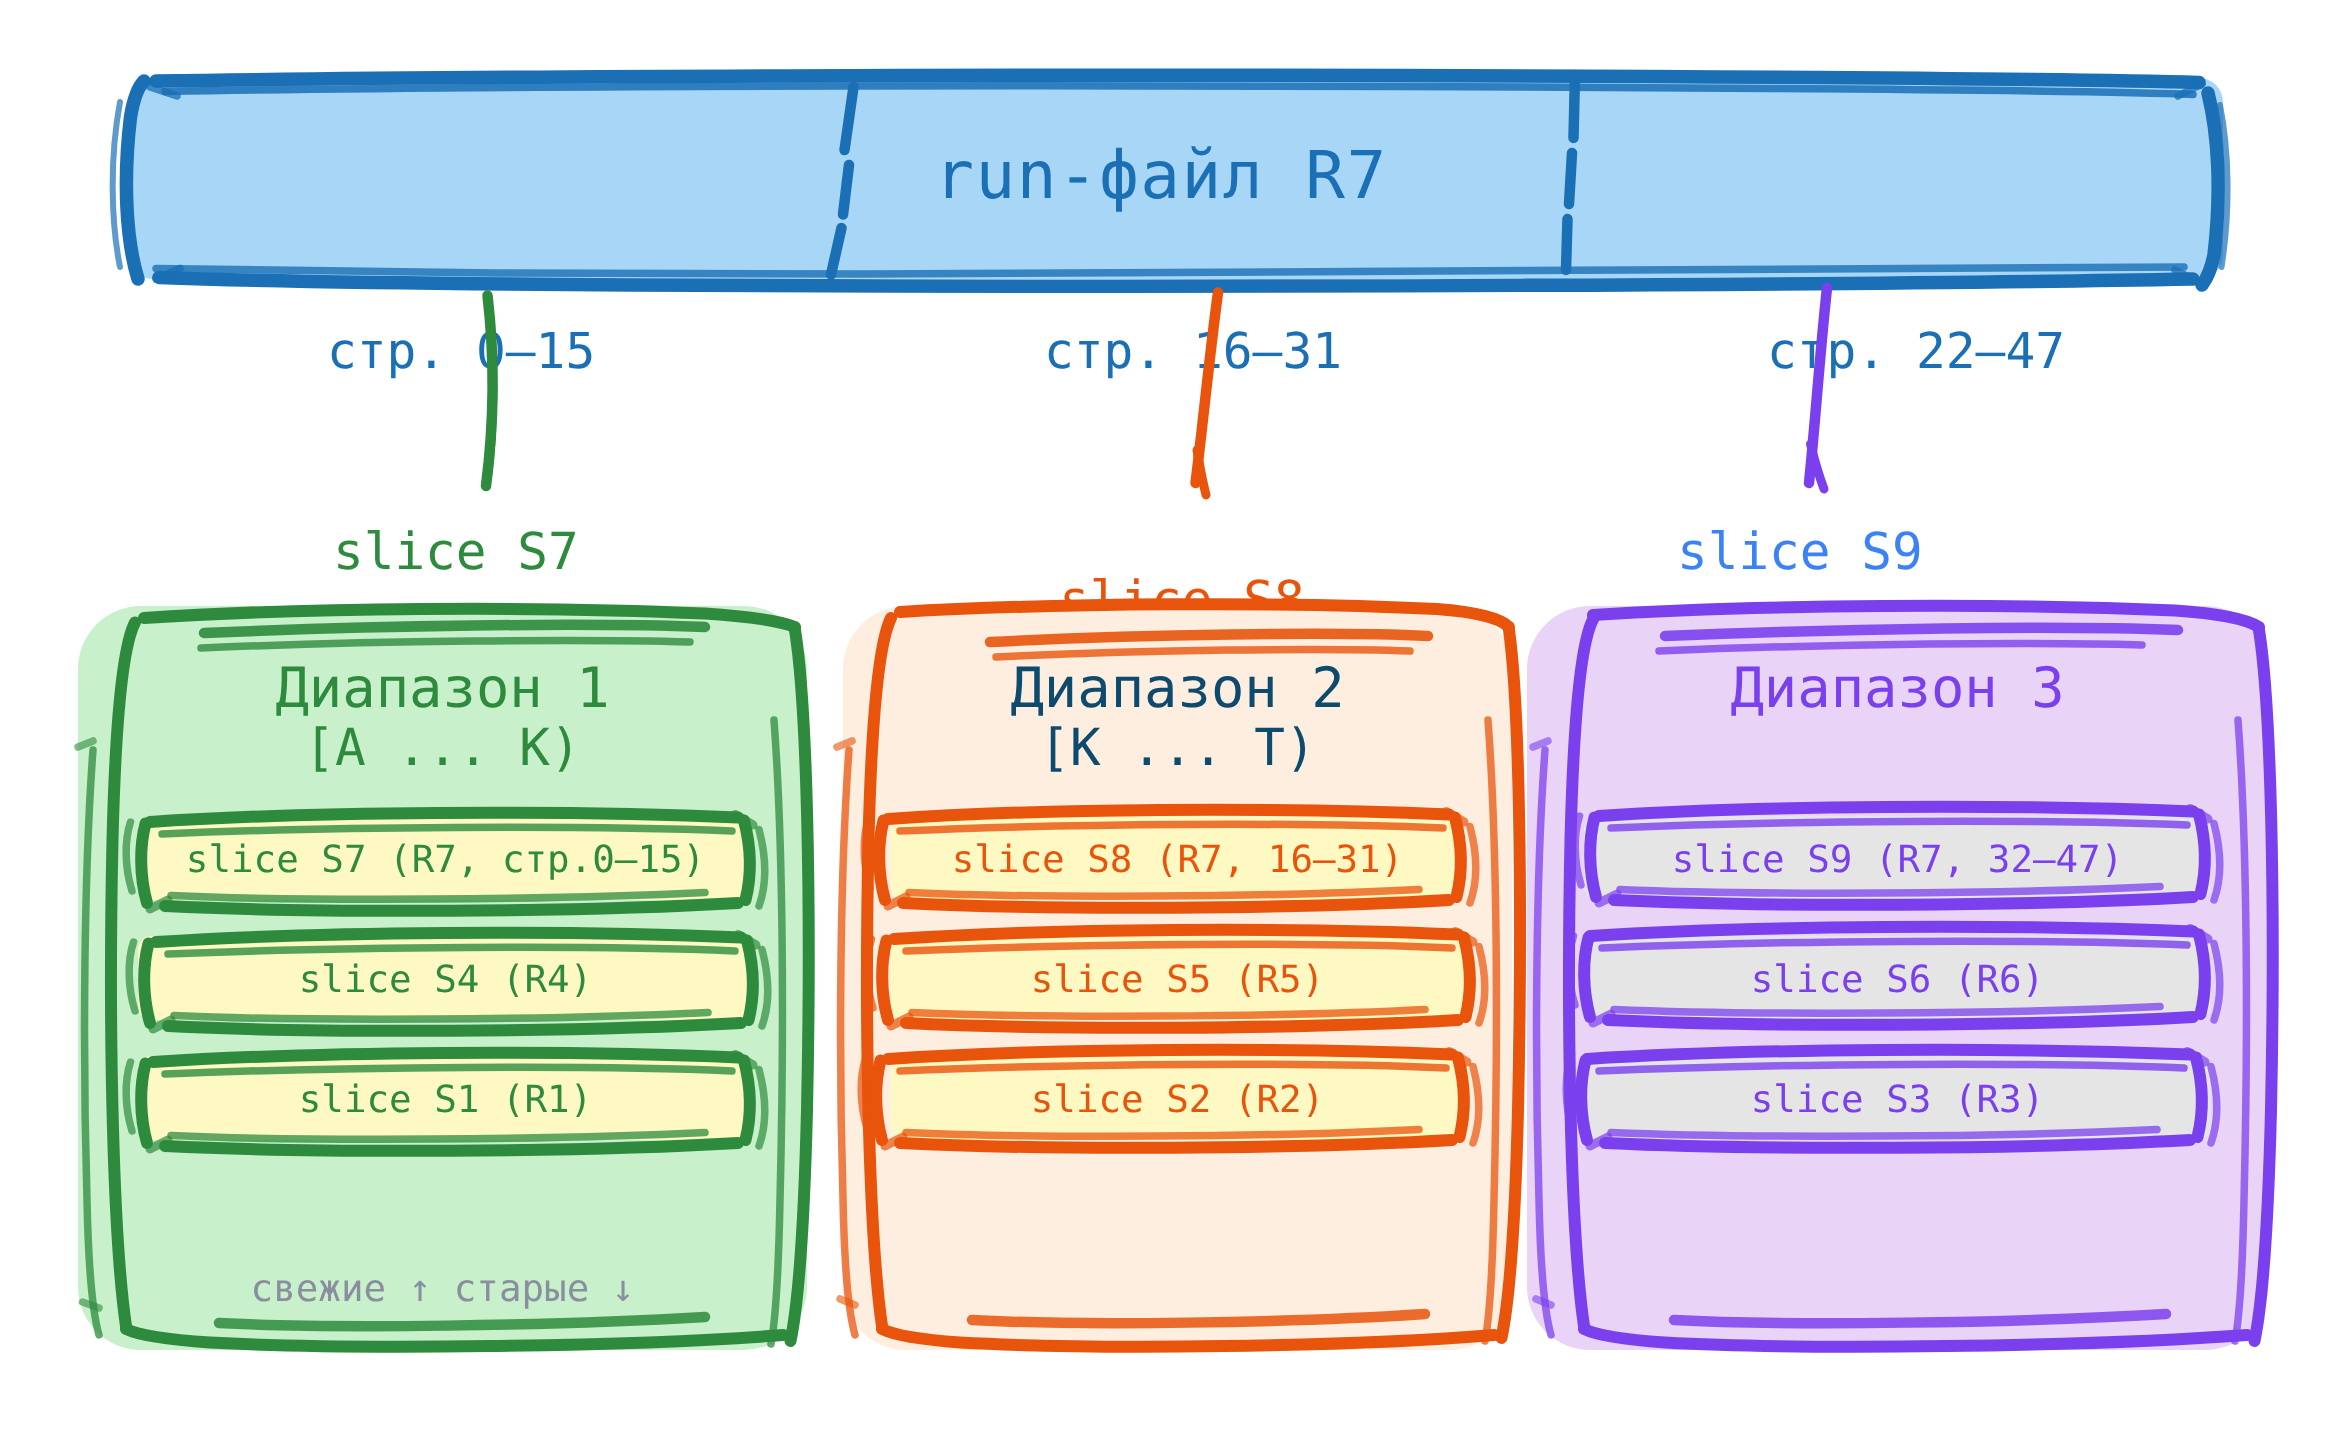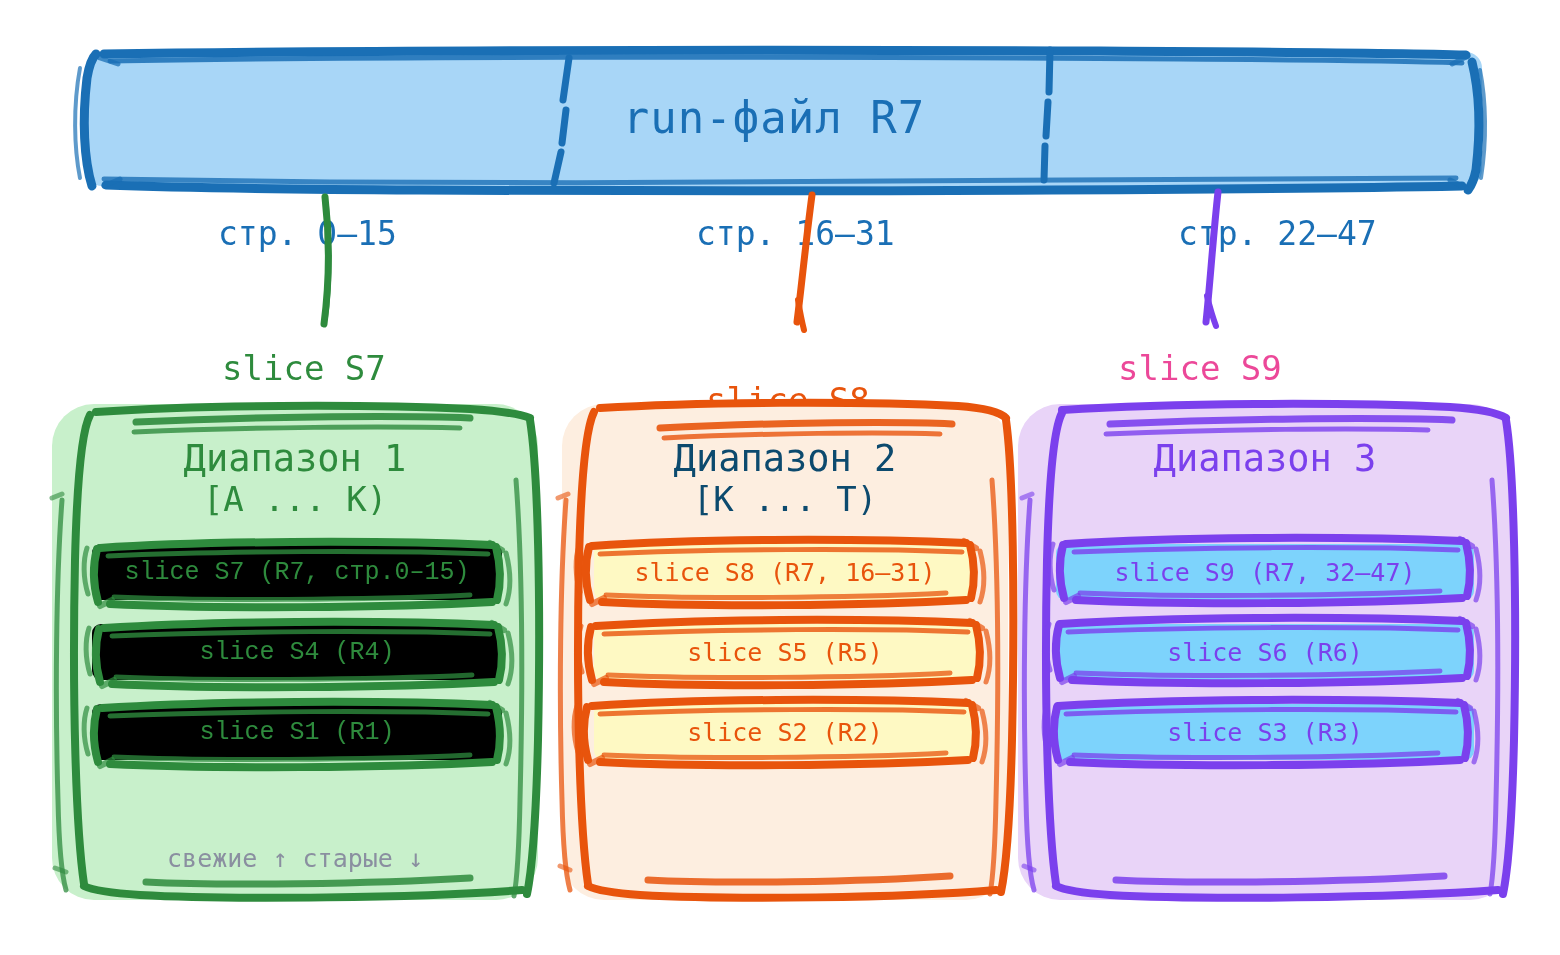--- a/index.html
+++ b/index.html
@@ -54,21 +54,21 @@
   .page-label.p3 { left: 1178px; }
 
   .slice-title {
     position: absolute;
     top: 348px;
     font-size: 34px;
     white-space: nowrap;
   }
   .slice-title.s1 { left: 222px; color: #2e8b3d; }
   .slice-title.s2 { left: 706px; color: #e8540c; margin-top: 32px; }
-  .slice-title.s3 { left: 1118px; color: #ec4899; }
+  .slice-title.s3 { left: 1118px; color: #3b82f6; }
 
   
   .panel {
     position: absolute;
     box-sizing: border-box;
   }
   .panel-head {
     position: absolute;
     left: 0;
     width: 100%;
@@ -97,33 +97,33 @@
     text-align: center;
     font-size: 25px;
     color: #8a8fa0;
     pointer-events: none;
   }
 
   
   #panel-1 { left: 52px;  top: 404px; width: 486px; height: 496px; }
   #panel-1 .panel-bg { position:absolute; inset:0; background:#c8f0cb; border-radius: 42px; }
   #panel-1 .panel-head { top: 34px; color:#2e8b3d; }
-  #panel-1 .slice-row { background:#000000; color:#2e8b3d;font-family:Liberation Mono, monospace; }
+  #panel-1 .slice-row { background:#fef9c3; color:#2e8b3d; }
 
   
   #panel-2 { left: 562px; top: 404px; width: 446px; height: 496px; }
   #panel-2 .panel-bg { position:absolute; inset:0; background:#fdeee0; border-radius: 42px; }
   #panel-2 .panel-head { top: 34px; color:#0c4a6e; }
   #panel-2 .slice-row { background:#fef9c3; color:#e8540c; }
 
   
   #panel-3 { left: 1018px; top: 404px; width: 494px; height: 496px; padding-left: 36px; }
   #panel-3 .panel-bg { position:absolute; inset:0; background:#e9d4f8; border-radius: 42px; }
   #panel-3 .panel-head { top: 34px; color:#7b40ed; }
-  #panel-3 .slice-row { background:#7dd3fc; color:#7b40ed; }
+  #panel-3 .slice-row { background:#e5e5e5; color:#7b40ed; }
 
   
   .r0 { top: 140px; }
   .r1 { top: 220px; }
   .r2 { top: 300px; }
 
   #panel-1 .slice-row { left: 40px; width: 410px; height: 56px; }
   #panel-2 .slice-row { left: 32px; width: 382px; height: 56px; }
   #panel-3 .slice-row { left: 38px; width: 418px; height: 56px; }
 

